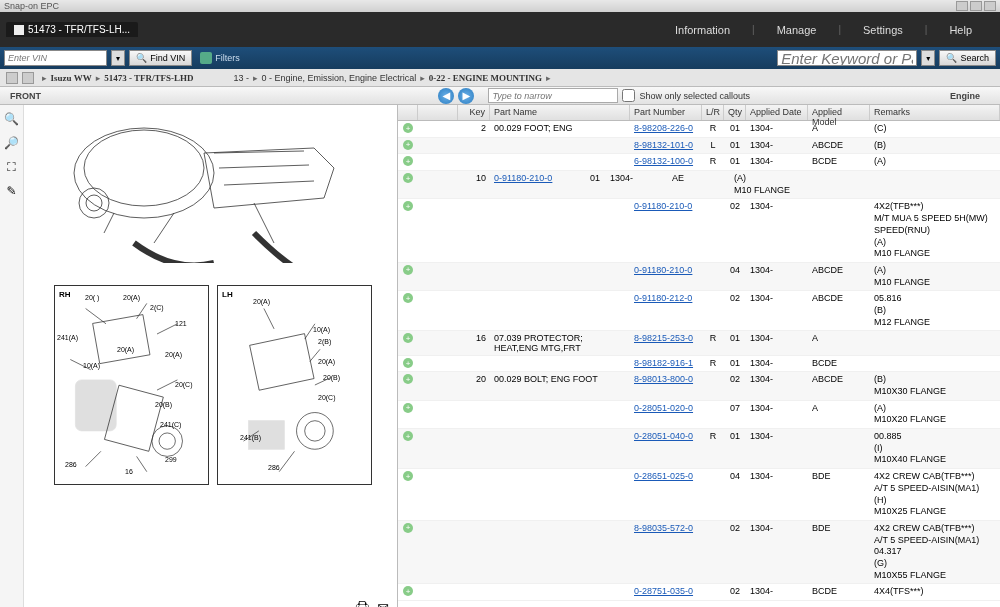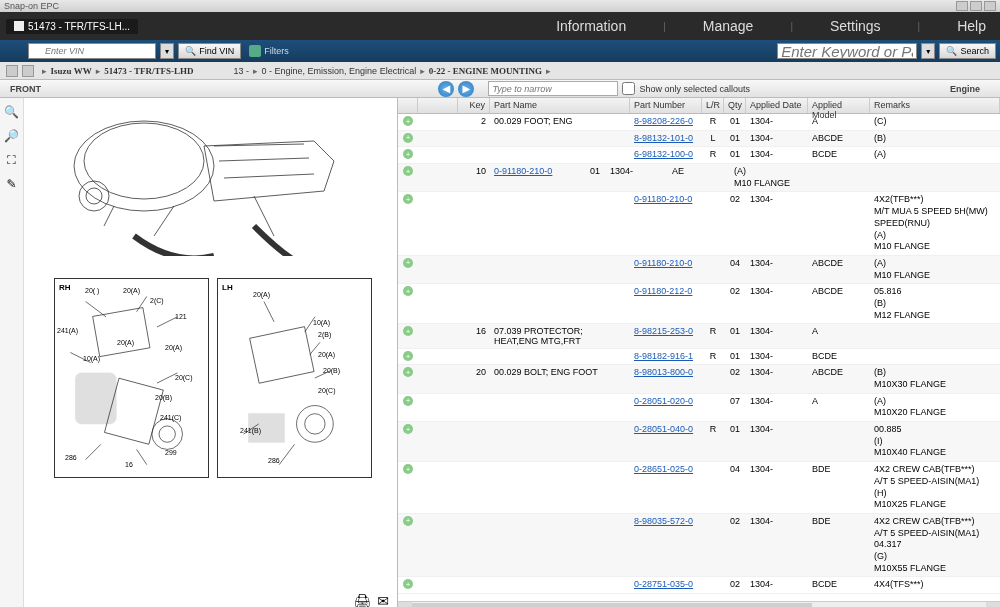--- a/index.html
+++ b/index.html
@@ -1,27 +1,27 @@
 <!DOCTYPE html>
 <html><head>
 <meta charset="utf-8">
 <style>
 * { margin: 0; padding: 0; box-sizing: border-box; font-family: Arial, sans-serif; }
 body { width: 1000px; height: 607px; overflow: hidden; background: #fff; font-size: 10px; }
 .titlebar { height: 12px; background: linear-gradient(#e8e8e8,#d0d0d0); display: flex; align-items: center; padding: 0 4px; color: #555; font-size: 9px; }
 .titlebar .spacer { flex: 1; }
 .titlebar .winbtn { width: 12px; height: 10px; margin-left: 2px; background: #ccc; border: 1px solid #999; }
-.tabbar { height: 28px; background: #2a2a2a; display: flex; align-items: center; padding: 0 6px; color: #fff; gap: 29px; }
+.tabbar { height: 35px; background: #2a2a2a; display: flex; align-items: center; padding: 0 6px; color: #fff; }
 .tab { background: #1a1a1a; padding: 2px 8px; font-size: 10px; display: flex; align-items: center; gap: 4px; border-radius: 2px 2px 0 0; }
 .tab .doc-icon { width: 10px; height: 10px; background: #eee; }
 .tabbar .spacer { flex: 1; }
-.tabbar .toplink { color: #ddd; margin: 0 8px; font-size: 14px; cursor: pointer; }
+.tabbar .toplink { color: #ddd; margin: 0 22px; font-size: 11px; cursor: pointer; }
 .tabbar .sep { color: #666; }
 .toolbar { height: 22px; background: linear-gradient(#1e4e7a,#163c5e); display: flex; align-items: center; padding: 0 4px; gap: 4px; }
-.vin-input { width: 128px; height: 16px; font-size: 9px; font-style: italic; color: #999; padding: 0 16px; border: 1px solid #888; margin-left: 24px; }
+.vin-input { width: 103px; height: 16px; font-size: 9px; font-style: italic; color: #999; padding: 0 3px; border: 1px solid #888; }
 .dd { width: 14px; height: 16px; background: #ddd; border: 1px solid #888; display: flex; align-items: center; justify-content: center; font-size: 8px; }
 .findvin { height: 16px; background: linear-gradient(#f8f8f8,#d8d8d8); border: 1px solid #888; padding: 0 6px; font-size: 9px; display: flex; align-items: center; gap: 3px; }
 .filters { color: #cde; font-size: 9px; margin-left: 4px; display: flex; align-items: center; gap: 3px; }
 .filters .fico { width: 12px; height: 12px; background: #5a8; border-radius: 2px; }
 .toolbar .spacer { flex: 1; }
 .kw-input { width: 140px; height: 16px; font-size: 15px; font-style: italic; color: #999; padding: 0 3px; border: 1px solid #888; }
 .searchbtn { height: 16px; background: linear-gradient(#f8f8f8,#d8d8d8); border: 1px solid #888; padding: 0 6px; font-size: 9px; display: flex; align-items: center; gap: 3px; }
 .breadcrumb { height: 18px; background: #e5e5e5; border-bottom: 1px solid #bbb; display: flex; align-items: center; padding: 0 6px; font-size: 9px; color: #333; }
 .breadcrumb .navico { width: 12px; height: 12px; margin-right: 4px; background: #ccc; border: 1px solid #999; }
 .breadcrumb b { font-weight: bold; font-family: Liberation Serif, serif; }

